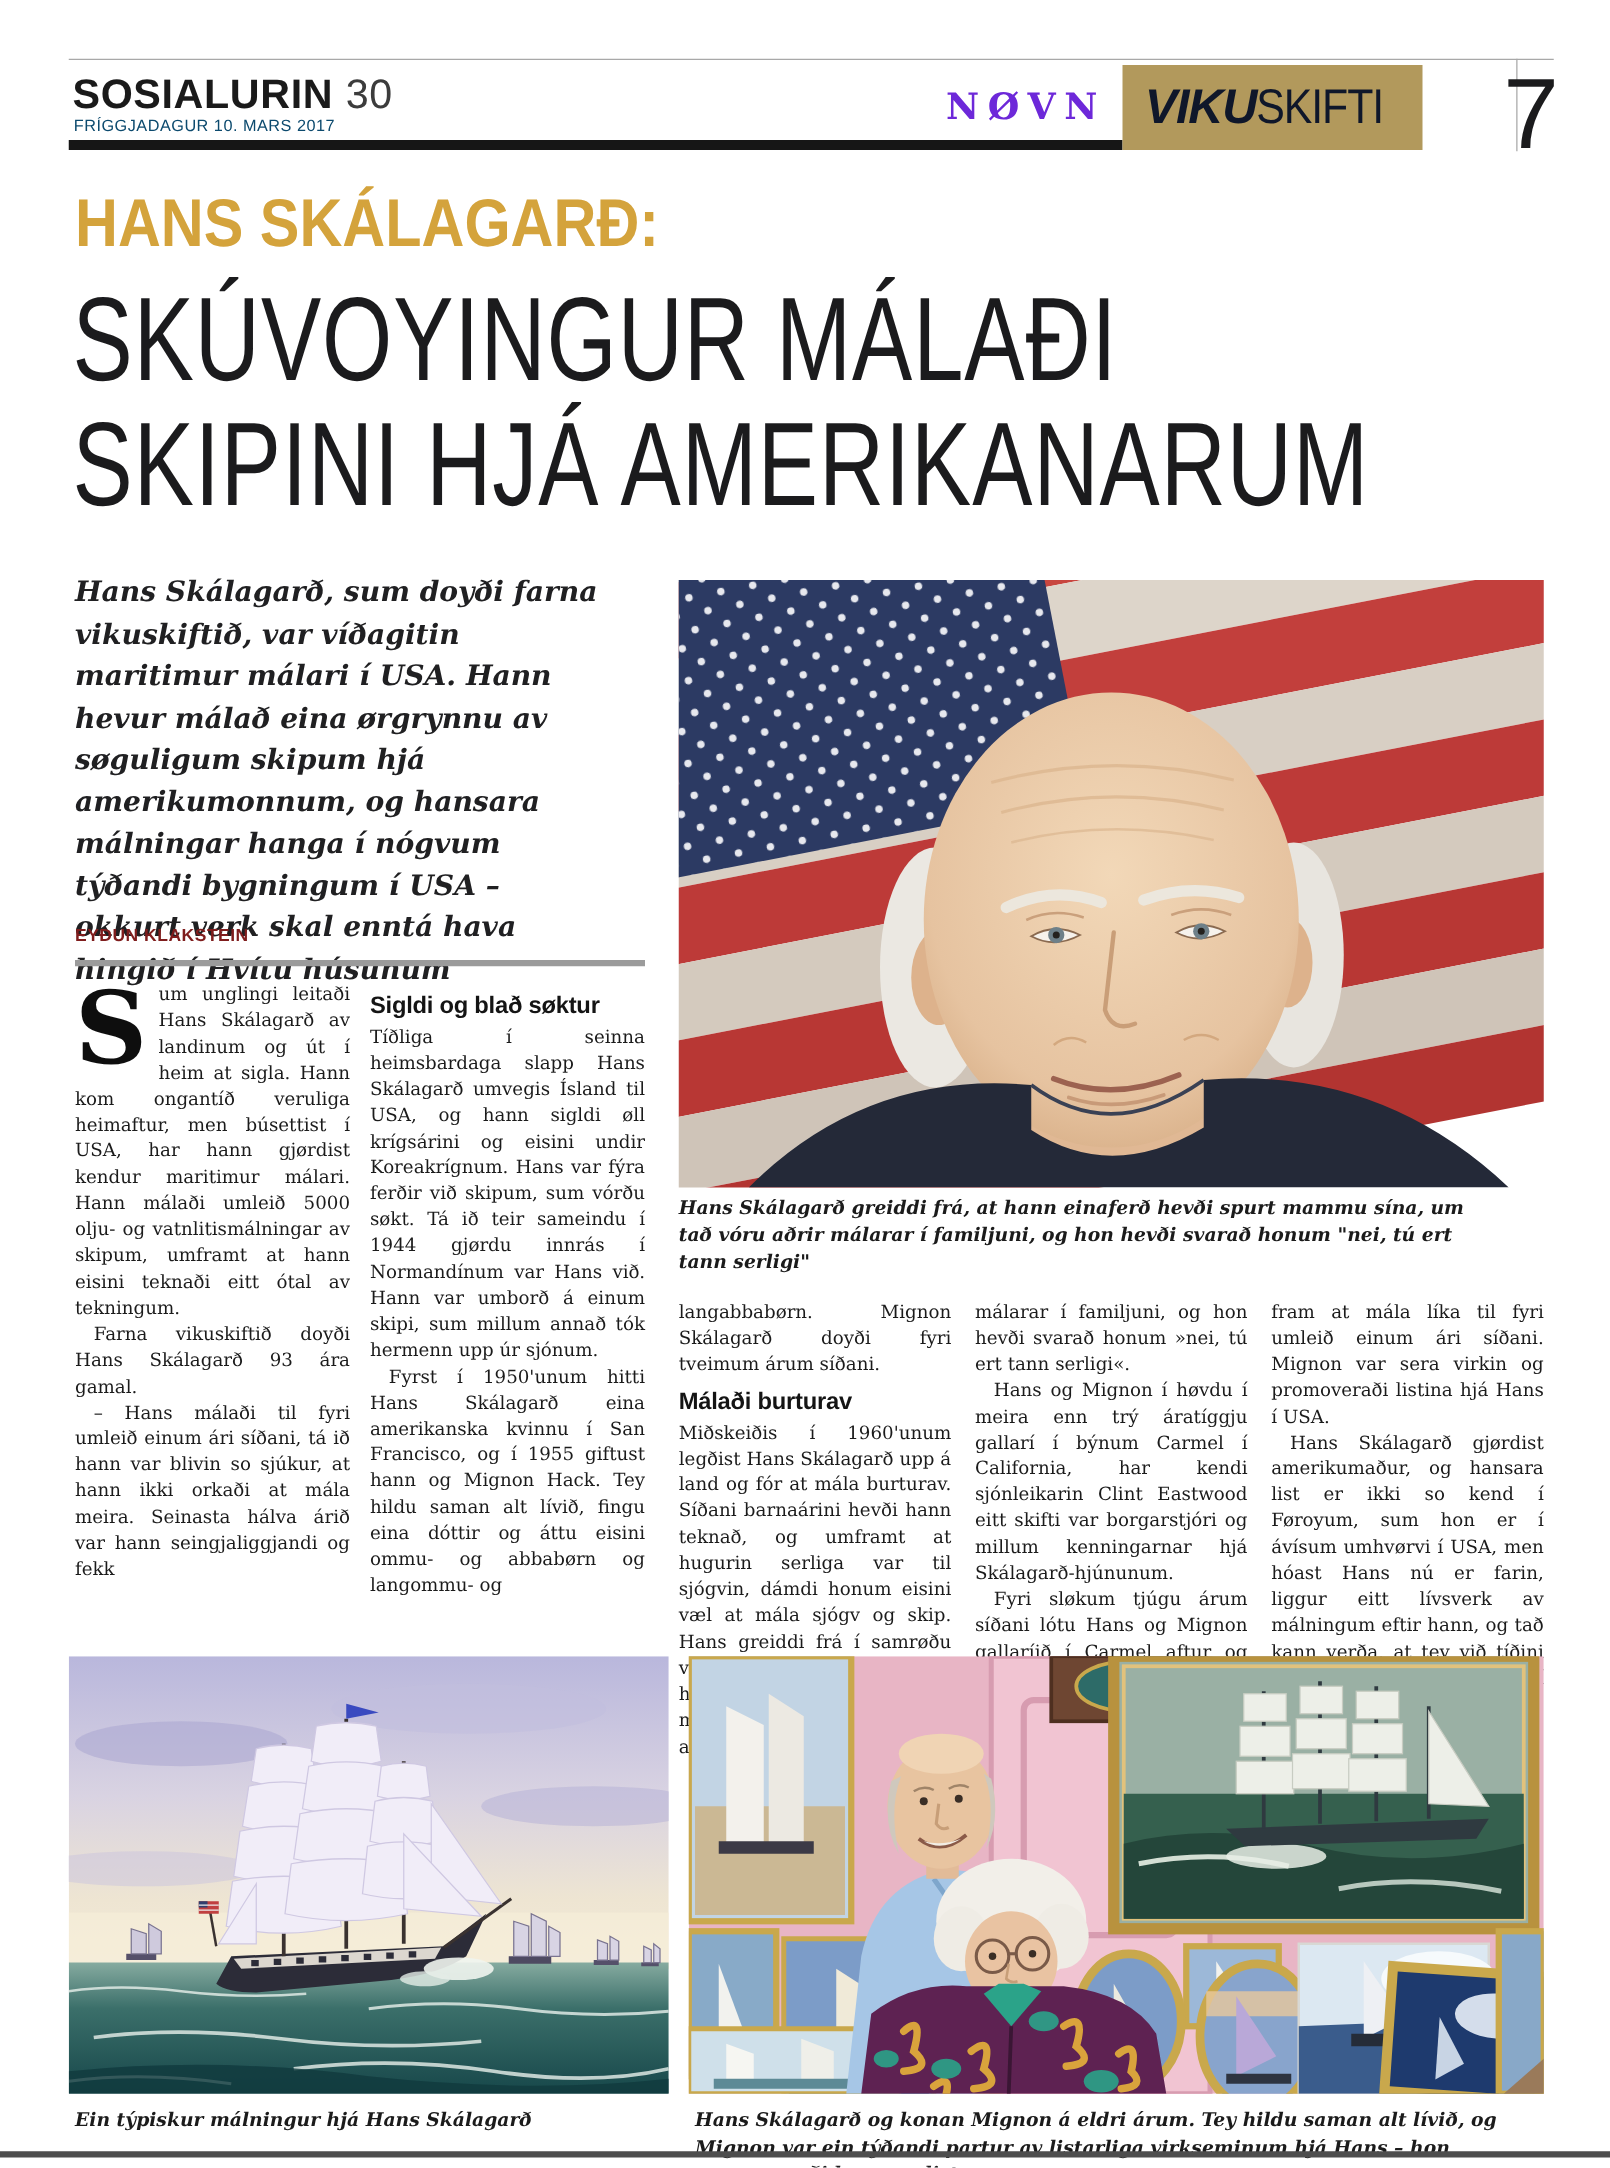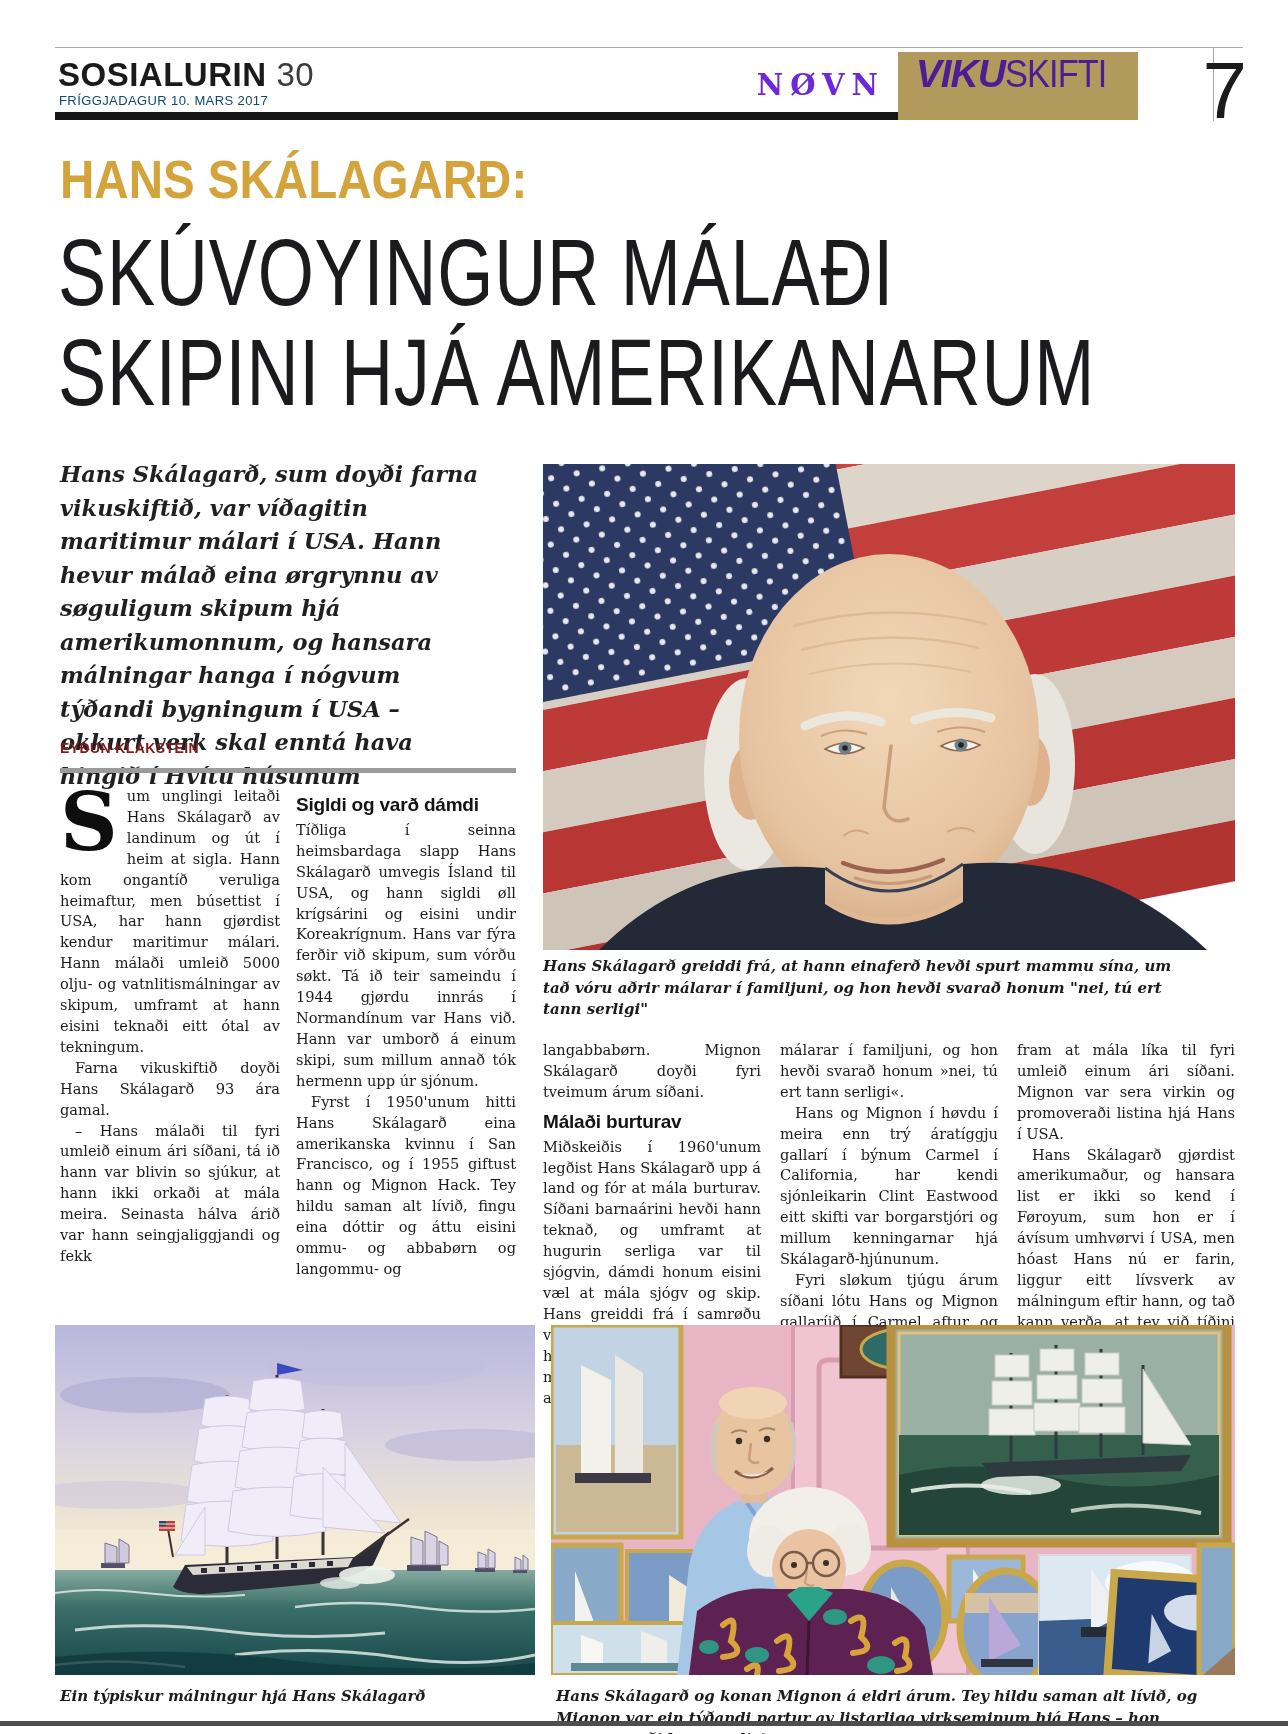--- a/index.html
+++ b/index.html
@@ -8,21 +8,21 @@
     font-family:"Liberation Sans",sans-serif;color:#1c1c1c;overflow:hidden;
   }
   .abs{position:absolute;}
   
   .topline{background:#a8a8a8;height:1px;}
   .masthead{font-size:33px;font-weight:700;letter-spacing:0.5px;color:#1a1a1a;white-space:nowrap;}
   .masthead .issue{font-weight:400;color:#3c3c3c;margin-left:10px;}
   .dateline{font-size:13px;color:#0c4a6e;letter-spacing:0.4px;}
   .blackbar{background:#161616;height:8px;}
   .section-left{font-family:"DejaVu Serif",serif;font-weight:700;font-size:29px;letter-spacing:7px;color:#6d28d9;white-space:nowrap;}
-  .goldbox{background:#b2995c;display:flex;align-items:flex-start;justify-content:center;color:#4c1d95;white-space:nowrap;}
+  .goldbox{background:#b2995c;display:flex;align-items:center;justify-content:center;color:#0f172a;white-space:nowrap;}
   .goldbox .b1{font-size:39px;font-weight:700;letter-spacing:-1px;font-style:italic;}
   .goldbox .b2{font-size:39px;font-weight:400;letter-spacing:-1px;transform:scaleX(0.88);transform-origin:left center;display:inline-block;}
   .vline{width:1px;background:#a8a8a8;}
   .pageno{font-size:80px;font-weight:400;color:#1b1b1d;line-height:78px;}
   
   .kicker{font-size:54px;font-weight:700;color:#d4a33c;transform:scaleX(0.88);transform-origin:left top;white-space:nowrap;letter-spacing:0px;}
   .hl{font-size:95px;font-weight:200;color:#1b1b1d;transform:scaleX(0.76);transform-origin:left top;white-space:nowrap;letter-spacing:1px;}
   
   .lead{font-family:"DejaVu Serif",serif;font-style:italic;font-weight:700;
         font-size:22.5px;line-height:33.5px;color:#202022;text-align:left;}
@@ -141,21 +141,21 @@
 <div class="abs byline" style="left:60px;top:740px;">EYÐUN KLAKSTEIN</div>
 <div class="abs grayrule" style="left:60px;top:768px;width:456px;"></div>
 
 <div class="abs cols" style="left:60px;top:786px;width:456px;height:548px;gap:16px;">
   <div class="col bodytext">
     <p><span class="dropcap">S</span><span>um unglingi leitaði Hans Skálagarð av landinum og út í heim at sigla. Hann kom ongantíð veruliga heimaftur, men búsettist í USA, har hann gjørdist kendur maritimur málari. Hann málaði umleið 5000 olju- og vatnlitismálningar av skipum, umframt at hann eisini teknaði eitt ótal av tekningum.</span></p>
     <p class="ind">Farna vikuskiftið doyði Hans Skálagarð 93 ára gamal.</p>
     <p class="ind">– Hans málaði til fyri umleið einum ári síðani, tá ið hann var blivin so sjúkur, at hann ikki orkaði at mála meira. Seinasta hálva árið var hann seingjaliggjandi og fekk</p>
   </div>
   <div class="col bodytext">
-    <div class="subhead">Sigldi og varð dámdi</div>
+    <div class="subhead">Sigldi og blað søktur</div>
     <p>Tíðliga í seinna heimsbardaga slapp Hans Skálagarð umvegis Ísland til USA, og hann sigldi øll krígsárini og eisini undir Koreakrígnum. Hans var fýra ferðir við skipum, sum vórðu søkt. Tá ið teir sameindu í 1944 gjørdu innrás í Normandínum var Hans við. Hann var umborð á einum skipi, sum millum annað tók hermenn upp úr sjónum.</p>
     <p class="ind">Fyrst í 1950'unum hitti Hans Skálagarð eina amerikanska kvinnu í San Francisco, og í 1955 giftust hann og Mignon Hack. Tey hildu saman alt lívið, fingu eina dóttir og áttu eisini ommu- og abbabørn og langommu- og</p>
   </div>
 </div>
 
 <div class="abs cols" style="left:543px;top:1040px;width:692px;height:292px;gap:19px;">
   <div class="col bodytext">
     <p>langabbabørn. Mignon Skálagarð doyði fyri tveimum árum síðani.</p>
     <div class="subhead">Málaði burturav</div>
     <p>Miðskeiðis í 1960'unum legðist Hans Skálagarð upp á land og fór at mála burturav. Síðani barnaárini hevði hann teknað, og umframt at hugurin serliga var til sjógvin, dámdi honum eisini væl at mála sjógv og skip. Hans greiddi frá í samrøðu við amerikanskt blað, at hann einaferð hevði spurt mammu sína, um tað vóru aðrir</p>

